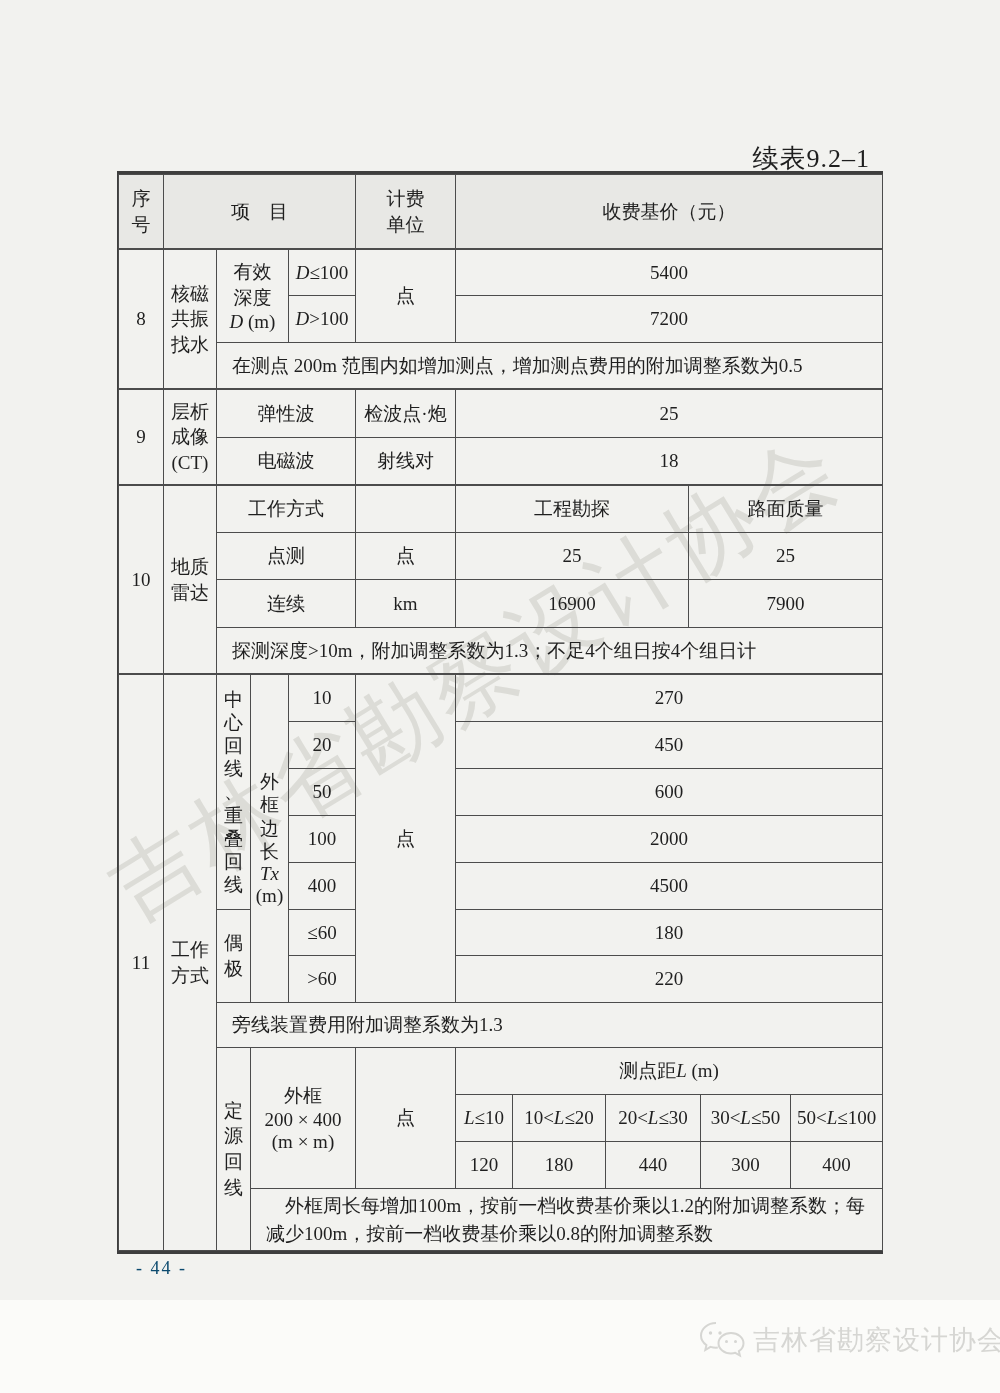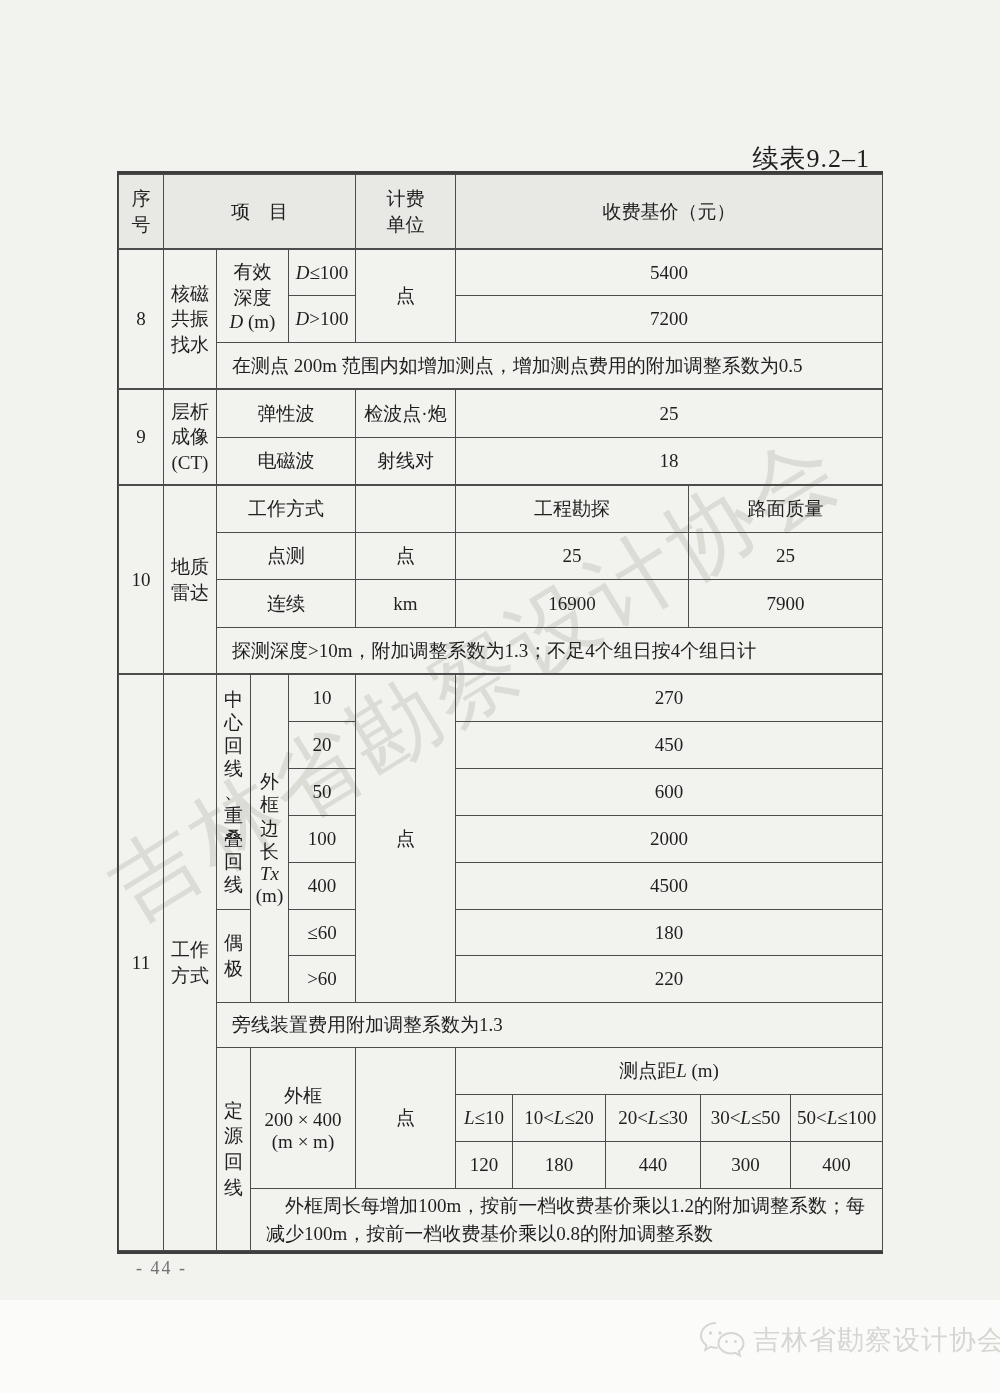--- a/index.html
+++ b/index.html
@@ -28,21 +28,21 @@
   td{
     border:1px solid #4c4c4c;text-align:center;vertical-align:middle;
     font-size:19px;padding:0;overflow:hidden;background:transparent;
   }
   .hdr td{background:#e8e8e5;}
   .note{text-align:left;padding:3px 10px 3px 15px;line-height:1.45;}
   .indent{text-indent:1em;display:block;}
   .vchars{display:inline-block;word-break:break-all;line-break:anywhere;line-height:1.35;vertical-align:middle;}
   .tight{line-height:1.22;}
   i{font-style:italic;}
-  .pagenum{position:absolute;left:136px;top:1258px;font-size:18px;letter-spacing:2px;color:#737373;}
+  .pagenum{position:absolute;left:136px;top:1258px;font-size:18px;letter-spacing:2px;color:#0c4a6e;}
   .footerbar{position:absolute;left:0;top:1300px;width:1000px;height:93px;background:#fbfbf9;}
   .brand{
     position:absolute;left:698px;top:1320px;display:flex;align-items:center;gap:7px;
     color:#d6d6d3;font-size:27px;letter-spacing:1px;white-space:nowrap;
   }
 </style>
 </head>
 <body>
 
 <div class="watermark">吉林省勘察设计协会</div>

